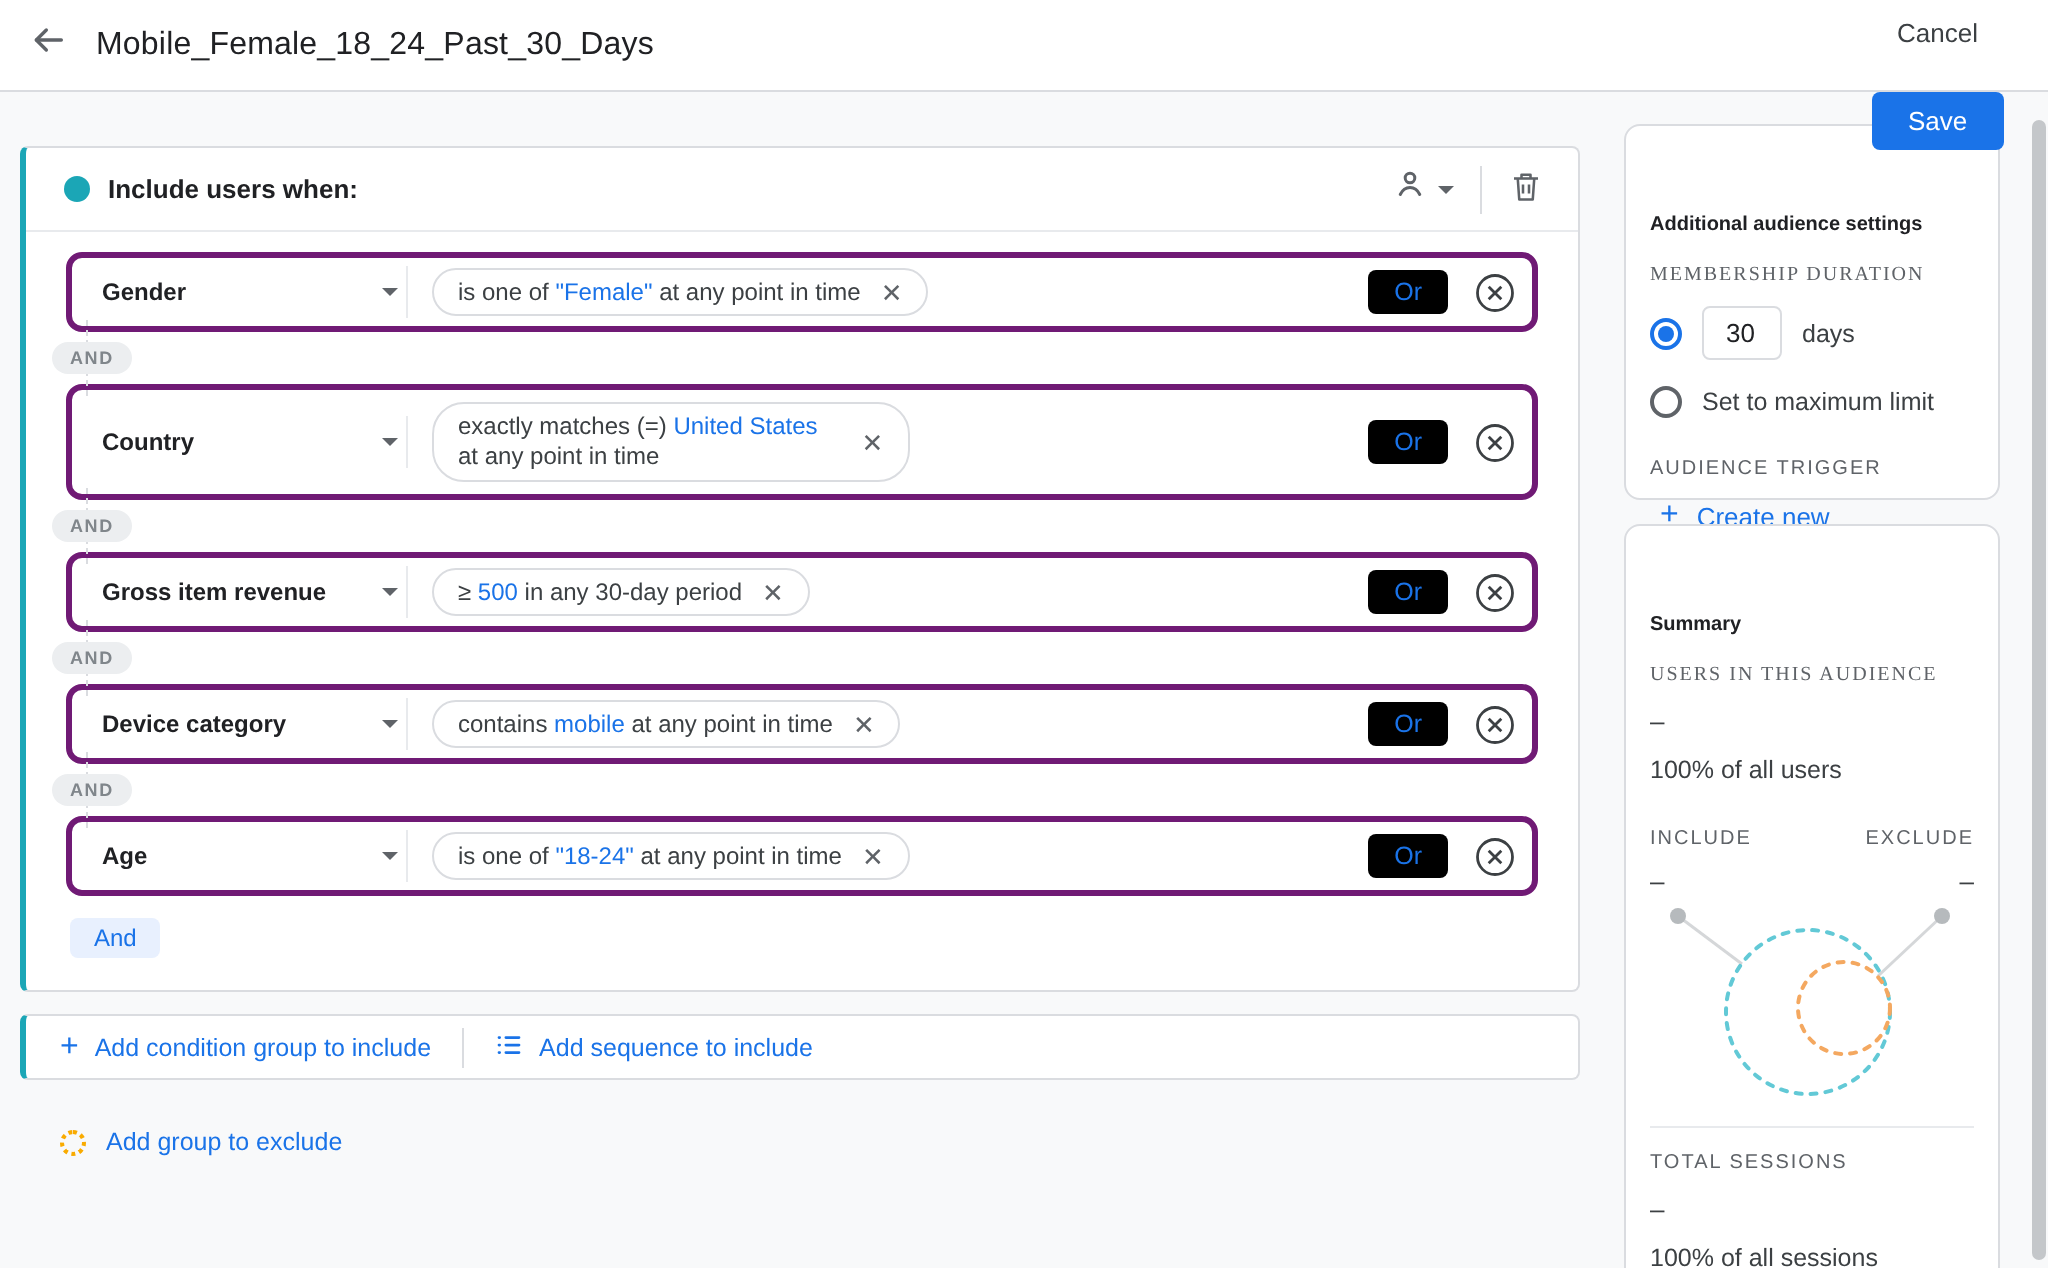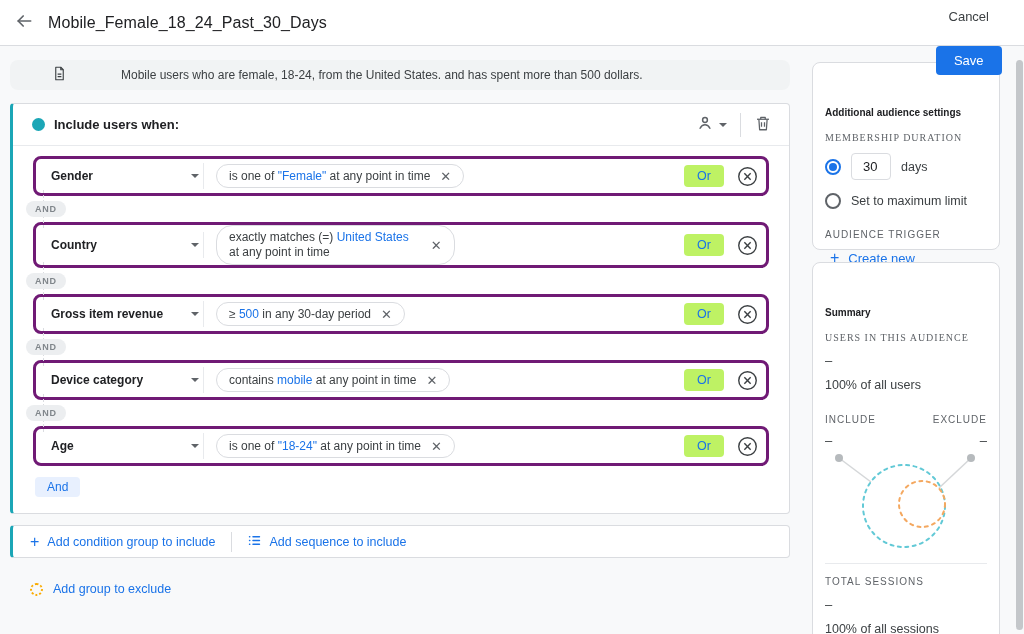--- a/index.html
+++ b/index.html
@@ -34,33 +34,33 @@
   .include-dot { width:13px; height:13px; border-radius:50%; background:#1ba6b6; }
   .include-title { margin-left:9px; font-size:13px; font-weight:700; color:#202124; }
   .header-tools { margin-left:auto; display:flex; align-items:center; }
   .scope-btn { display:flex; align-items:center; gap:5px; cursor:pointer; }
   .caret { width:0; height:0; border-left:4px solid transparent; border-right:4px solid transparent;
     border-top:4px solid #5f6368; }
   .tools-sep { width:1px; height:24px; background:#dadce0; margin:0 13px; }
   .include-body { padding:10px 20px 16px 20px; }
   .cond-row { display:flex; align-items:center; height:40px; background:#fff;
     border:3px solid #701a75; border-radius:8px; padding:0 8px 0 15px; }
-  .cond-row.two-line { height:46px; }
+  .cond-row.two-line { height:58px; }
   .field-select { width:148px; display:flex; align-items:center; justify-content:space-between;
     font-size:12px; font-weight:700; color:#202124; cursor:pointer; }
   .row-sep { width:1px; height:26px; background:#e8eaed; margin:0 12px 0 4px; }
   .pill { display:inline-flex; align-items:center; border:1px solid #dadce0; border-radius:18px;
     padding:4px 12px; font-size:12px; font-weight:500; color:#3c4043; cursor:default; }
   .pill .val { color:#1a73e8; white-space:pre; }
   .pill .txt { white-space:pre; }
   .pill-x { margin-left:10px; color:#5f6368; font-size:13px; line-height:1; cursor:pointer; }
   .pill-lines { display:flex; flex-direction:column; line-height:15px; }
   .two-line .pill { border-radius:16px; padding:4px 12px; }
   .two-line .pill-x { margin-left:22px; }
-  .or-btn { margin-left:auto; background:#bef264; color:#1a73e8; border:none; border-radius:4px;
+  .or-btn { margin-left:auto; background:#000000; color:#1a73e8; border:none; border-radius:4px;
     font-size:12.5px; font-weight:500; padding:4px 13px; cursor:pointer; }
   .remove-btn { margin-left:13px; width:21px; height:21px; display:flex; cursor:pointer; }
   .and-wrap { position:relative; height:26px; }
   .and-line { position:absolute; left:10px; top:-6px; height:38px; border-left:1px dashed #dadce0; }
   .and-chip { position:absolute; left:-7px; top:5px; background:#eceef0; color:#80868b;
     font-size:9px; font-weight:700; letter-spacing:0.8px; padding:3px 9px; border-radius:9px; z-index:1; }
   .and-btn { margin-top:11px; margin-left:2px; display:inline-block; background:#e8f0fe; color:#1a73e8;
     font-size:12px; font-weight:500; padding:3px 12px; border-radius:4px; border:none; cursor:pointer; }
   .add-card { margin-top:11px; height:33px; display:flex; align-items:center; padding:0 17px; }
   .add-item { display:flex; align-items:center; gap:8px; color:#1a73e8; font-size:12.5px; font-weight:500; cursor:pointer; }
@@ -123,30 +123,20 @@
       </span>
       <span>Help center</span>
     </div>
     <div class="cancel-btn">Cancel</div>
     <button class="save-btn">Save</button>
   </div>
 </div>
 
 <div class="main">
 
-  <div class="desc-bar">
-    <span>
-      <svg viewBox="0 0 24 24" width="15" height="15" fill="none" stroke="#3c4043" stroke-width="1.8" stroke-linejoin="round">
-          <path d="M6 2h8l4 4v16H6z"></path>
-          <path d="M14 2v4h4"></path>
-          <path d="M9 13h6M9 17h6"></path>
-        </svg>
-    </span>
-    <span class="desc-text">Mobile users who are female, 18-24, from the United States. and has spent more than 500 dollars.</span>
-  </div>
 
   <div class="card teal-edge include-card">
     <div class="include-header">
       <span class="include-dot"></span>
       <span class="include-title">Include users when:</span>
       <div class="header-tools">
         <div class="scope-btn">
           <span>
             <svg viewBox="0 0 24 24" width="18" height="18" fill="none" stroke="#5f6368" stroke-width="2" stroke-linecap="round">
                 <circle cx="12" cy="8" r="3.2"></circle>

